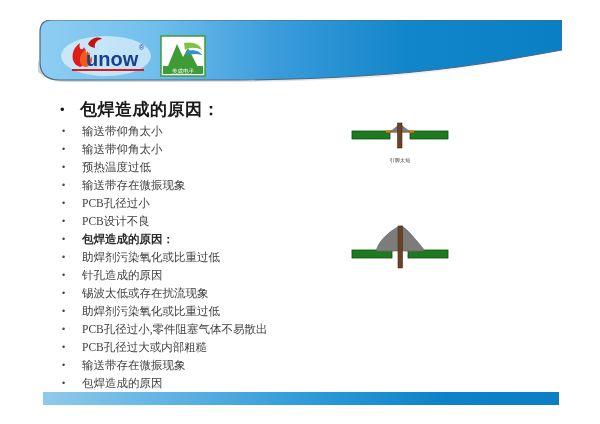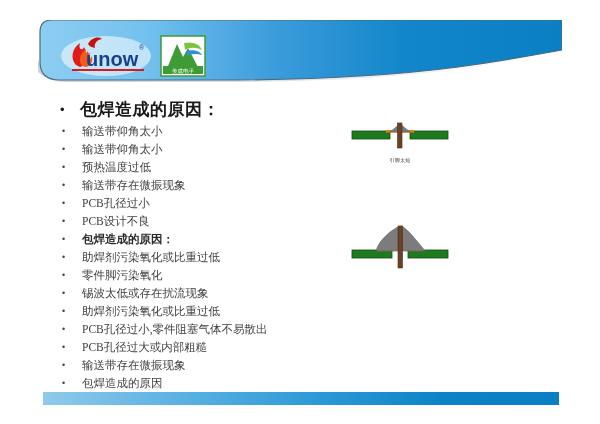--- a/index.html
+++ b/index.html
@@ -254,21 +254,21 @@
       <span class="dot">•</span>
       <span class="txt">包焊造成的原因：</span>
     </div>
 
     <div class="bullet-row lvl2">
       <span class="dot">•</span>
       <span class="txt">助焊剂污染氧化或比重过低</span>
     </div>
     <div class="bullet-row lvl2">
       <span class="dot">•</span>
-      <span class="txt">零件脚污染氧化</span>
+      <span class="txt">针孔造成的原因</span>
     </div>
     <div class="bullet-row lvl2">
       <span class="dot">•</span>
       <span class="txt">锡波太低或存在扰流现象</span>
     </div>
     <div class="bullet-row lvl2">
       <span class="dot">•</span>
       <span class="txt">助焊剂污染氧化或比重过低</span>
     </div>
     <div class="bullet-row lvl2">

